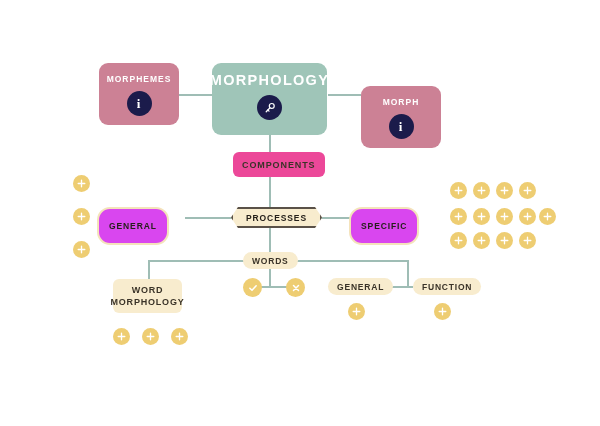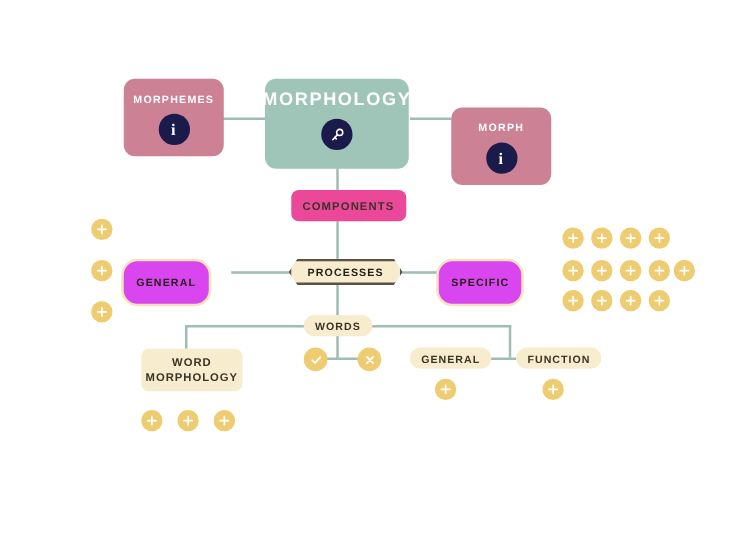--- a/index.html
+++ b/index.html
@@ -236,21 +236,21 @@
   </div>
 
   <div class="node pill-outline" style="left:349px; top:207px;align-items:center;">
     <span class="lbl">SPECIFIC</span>
   </div>
 
   <div class="node pill-cream" style="left:243px; top:252px;">
     <span class="lbl">WORDS</span>
   </div>
 
-  <div class="node box-cream" style="left:113px; top:279px; width:81px; height:34px;">
+  <div class="node box-cream" style="left:113px; top:279px; width:69px; height:34px;">
     <span class="lbl">WORD</span>
     <span class="lbl">MORPHOLOGY</span>
   </div>
 
   <div class="node pill-cream" style="left:328px; top:278px;">
     <span class="lbl">GENERAL</span>
   </div>
 
   <div class="node pill-cream" style="left:413px; top:278px;">
     <span class="lbl">FUNCTION</span>

